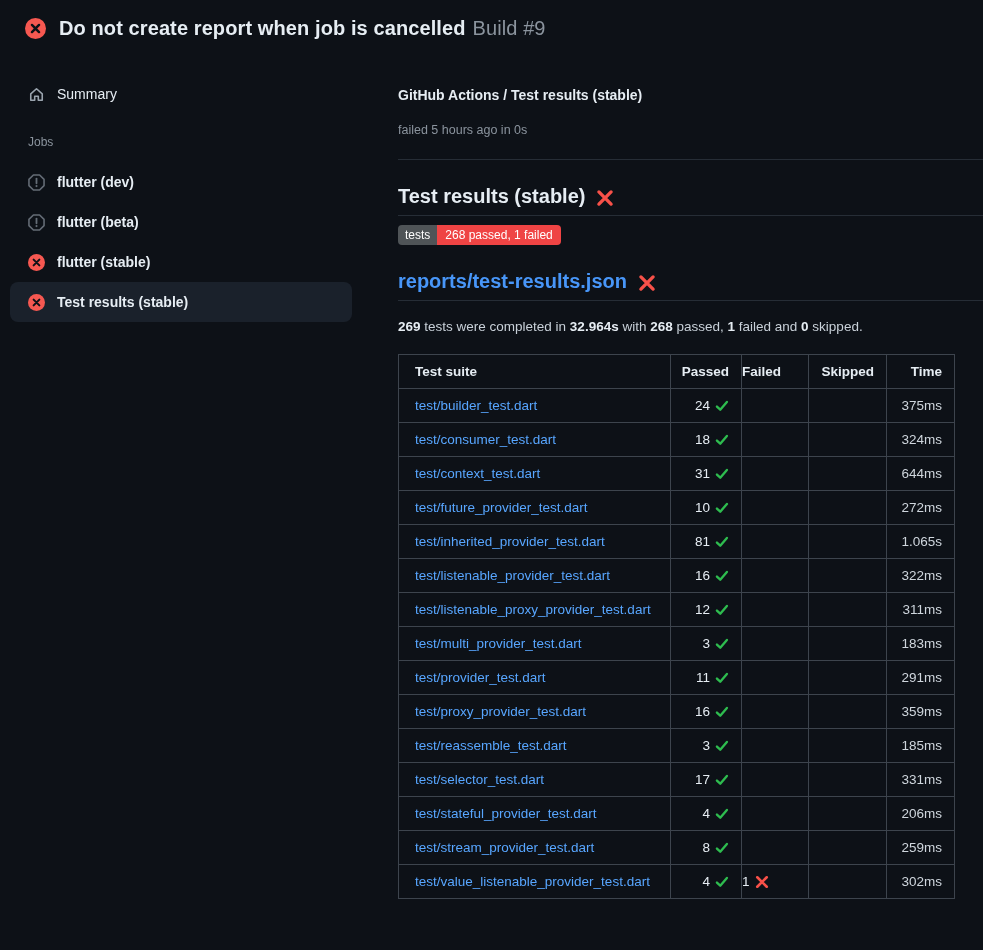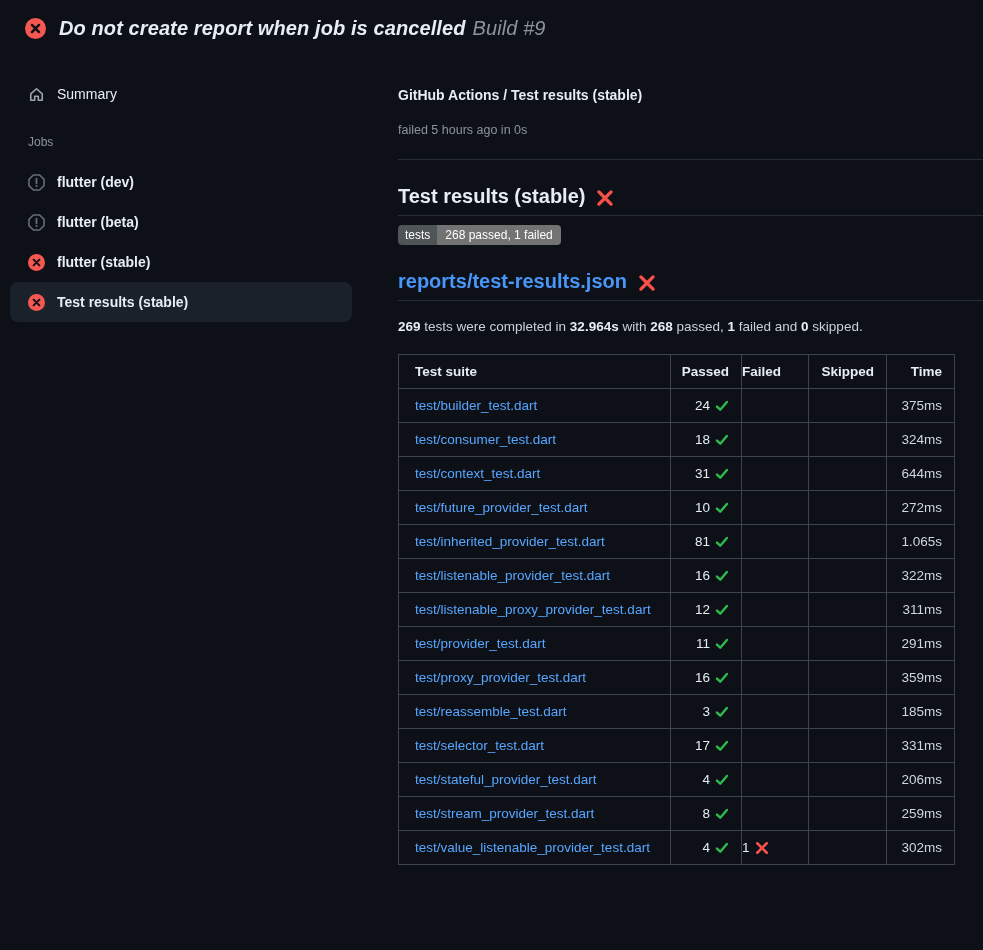--- a/index.html
+++ b/index.html
@@ -5,21 +5,21 @@
   * { box-sizing: border-box; }
   html,body { margin:0; padding:0; }
   body {
     width: 983px; height: 950px; overflow: hidden;
     background: #0d1117; color: #e6edf3;
     font-family: "Liberation Sans", sans-serif;
   }
   
   .page-header { display:flex; align-items:center; height:56px; padding-left:25px; }
   .page-header .status-ico { width:21px; height:21px; flex:0 0 auto; }
-  .page-title { font-size:20px; font-weight:700; margin:0 0 0 13px; letter-spacing:.1px;font-style:italic; }
+  .page-title { font-size:20px; font-weight:700; margin:0 0 0 13px; letter-spacing:.1px; }
   .page-title .build { color:#8b949e; font-weight:400; margin-left:7px; }
 
   
   .layout { display:flex; align-items:flex-start; }
   .sidebar { width:398px; flex:0 0 auto; }
   .main { flex:1 1 auto; padding-top:31px; min-width:0; }
 
   
   .side-row { display:flex; align-items:center; gap:12px; font-size:14px; color:#e6edf3; cursor:pointer; }
   .summary-row { margin:24px 0 0 0; height:28px; padding-left:28px; }
@@ -37,21 +37,21 @@
   
   .h2 { display:flex; align-items:center; gap:11px; font-size:20px; font-weight:700;
         margin:25px 0 0 0; padding-bottom:7px; border-bottom:1px solid #262d36; }
   .h2 .x-ico { width:18px; height:18px; margin-top:2px; }
   .h2-link { color:#4896f8; text-decoration:none; cursor:pointer; }
 
   
   .badge { display:inline-flex; margin-top:9px; height:20px; line-height:20px;
            font-size:12px; color:#fff; border-radius:4px; overflow:hidden; }
   .badge-label { background:#4f5457; padding:0 7px; }
-  .badge-value { background:#737373; padding:0 8px; }
+  .badge-value { background:#ef4444; padding:0 8px; }
 
   
   .summary-line { margin:18px 0 0 0; font-size:13.5px; color:#c9d1d9; }
   .summary-line .b { font-weight:700; color:#e6edf3; }
 
   
   table.results { margin-top:20px; border-collapse:collapse; table-layout:fixed; width:556px; font-size:13.5px; }
   .results th, .results td { border:1px solid #3d444d; height:34px; padding:0; }
   .results th { font-weight:700; color:#e6edf3; }
   .col-suite  { width:272px; text-align:left;  padding-left:16px !important; }
@@ -278,20 +278,36 @@
                 </svg>
               </span>
     </td>
     <td class="col-failed">
       
     </td>
     <td class="col-skip"></td>
     <td class="col-time">311ms</td>
   </tr>
           <tr>
+    <td class="col-suite"><a class="suite-link">test/multi_provider_test.dart</a></td>
+    <td class="col-num">
+      <span class="cellwrap passed-wrap">
+                <span class="num">3</span>
+                <svg class="icon-check" viewBox="0 0 16 16">
+                  <use href="#def-green-check"></use>
+                </svg>
+              </span>
+    </td>
+    <td class="col-failed">
+      
+    </td>
+    <td class="col-skip"></td>
+    <td class="col-time">183ms</td>
+  </tr>
+          <tr>
     <td class="col-suite"><a class="suite-link">test/provider_test.dart</a></td>
     <td class="col-num">
       <span class="cellwrap passed-wrap">
                 <span class="num">11</span>
                 <svg class="icon-check" viewBox="0 0 16 16">
                   <use href="#def-green-check"></use>
                 </svg>
               </span>
     </td>
     <td class="col-failed">

